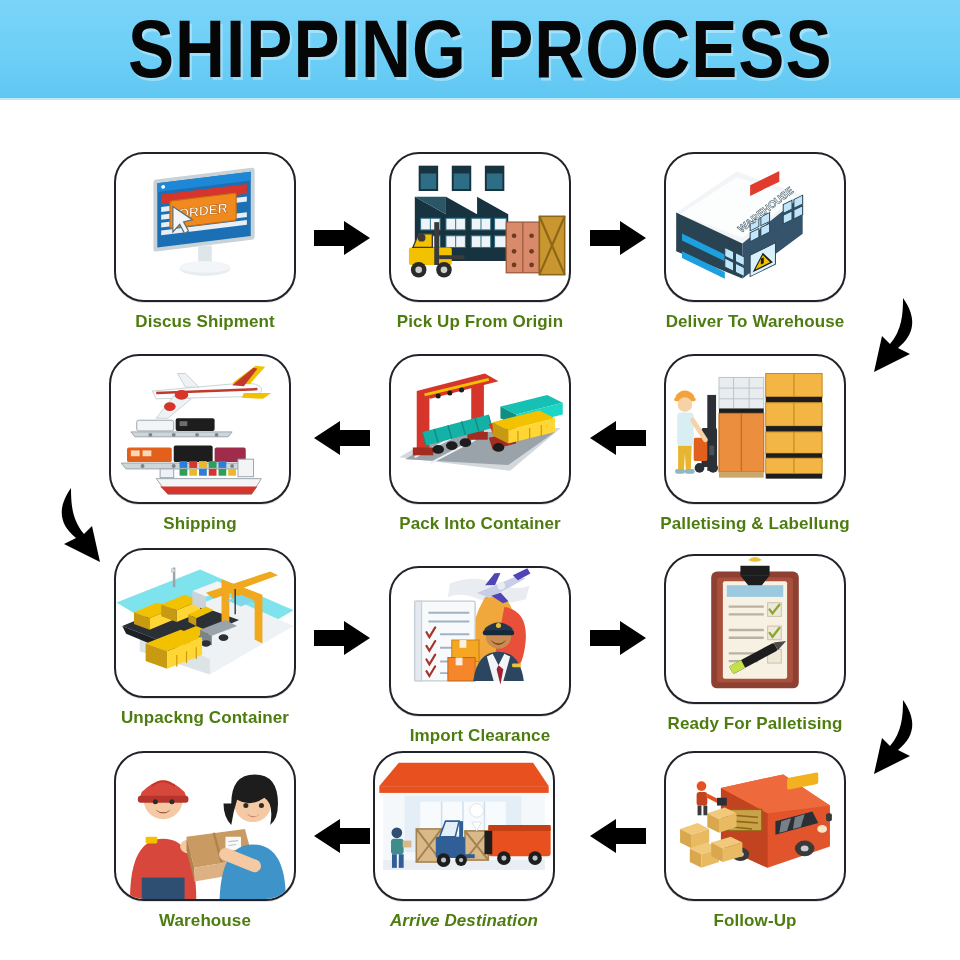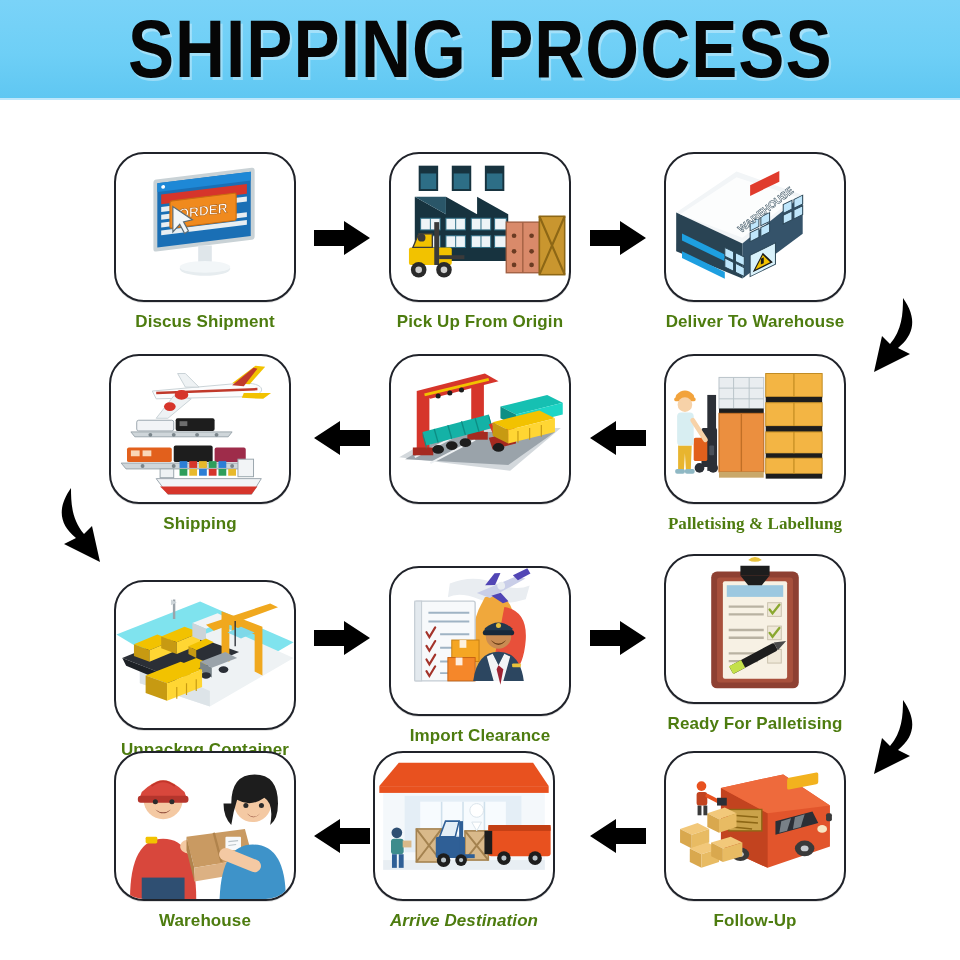--- a/index.html
+++ b/index.html
@@ -348,29 +348,30 @@
           <path d="M104 68 L120 76 L120 90 L104 82 Z" fill="#c79a12"></path>
           <path d="M120 76 L168 64 L168 78 L120 90 Z" fill="#ffd633"></path>
           <g stroke="#c79a12" stroke-width="1.2">
             <line x1="130" y1="77" x2="130" y2="89"></line>
               <line x1="142" y1="74" x2="142" y2="86"></line>
               <line x1="154" y1="71" x2="154" y2="83"></line>
           </g>
         </svg>
       </div>
     </div>
+    <div class="label">Pack Into Container</div>
   </div>
 
   <div class="arrow-h" style="left:586px; top:292px;">
     <svg viewBox="0 0 64 44">
         <path d="M60 14 H30 V5 L4 22 L30 39 V30 H60 Z" fill="#000"></path>
       </svg>
   </div>
 
-  <div class="cell" style="left:615px; top:230px;font-family:Liberation Serif, serif;">
+  <div class="cell" style="left:615px; top:230px;">
     <div class="card">
       <div class="art">
         <svg viewBox="0 0 182 150">
 
           <rect x="54" y="22" width="46" height="32" fill="#e9edf0" stroke="#b9c3c9" stroke-width="1"></rect>
           <g stroke="#b9c3c9" stroke-width="1">
             <line x1="69" y1="22" x2="69" y2="54"></line>
               <line x1="85" y1="22" x2="85" y2="54"></line>
             <line x1="54" y1="33" x2="100" y2="33"></line>
               <line x1="54" y1="44" x2="100" y2="44"></line>
@@ -418,21 +419,21 @@
     </div>
     <div class="label">Palletising &amp; Labellung</div>
   </div>
 
   <div class="arrow-curve" style="left:44px; top:358px;">
     <svg viewBox="0 0 72 86">
       <path d="M27 6 C13 26 15 42 32 56 L20 62 L56 80 L48 44 L40 52 C28 38 27 22 27 6 Z" fill="#000"></path>
     </svg>
   </div>
 
-  <div class="cell" style="left:65px; top:456px;">
+  <div class="cell" style="left:65px; top:424px;">
     <div class="card">
       <div class="art">
         <svg viewBox="0 0 182 150">
           <path d="M0 54 L86 20 L182 62 L96 112 Z" fill="#7fe3ee"></path>
           <path d="M24 80 L110 46 L182 78 L96 128 L24 104 Z" fill="#eef2f4"></path>
           <path d="M24 80 L96 112 L96 128 L24 104 Z" fill="#dde4e8"></path>
 
           <path d="M6 78 L70 52 L126 72 L62 100 Z" fill="#2b2f36"></path>
           <path d="M6 78 L62 100 L58 106 L10 86 Z" fill="#1d2126"></path>
           <g>

